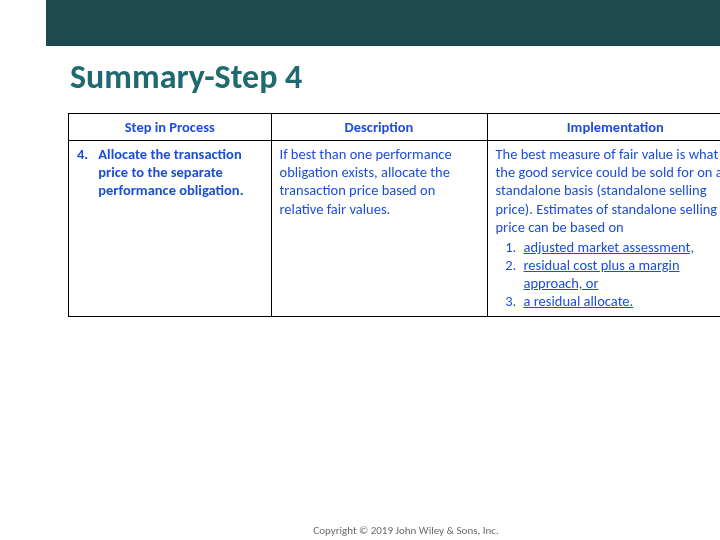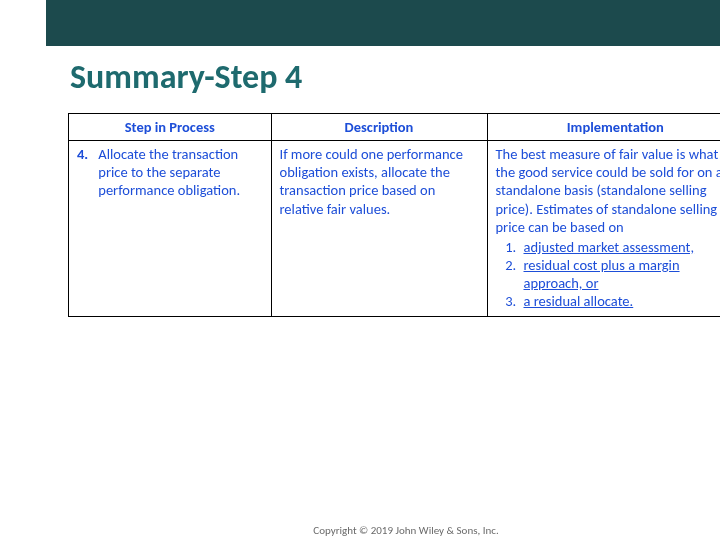--- a/index.html
+++ b/index.html
@@ -48,21 +48,21 @@
   .step-num {
     display: inline-block;
     width: 18px;
     vertical-align: top;
     font-weight: 700;
   }
   .step-text {
     display: inline-block;
     width: calc(100% - 22px);
     vertical-align: top;
-    font-weight: 400;
+    font-weight: 700;
   }
   .impl-list {
     list-style: decimal;
     margin: 2px 0 0 24px;
   }
   .impl-list li { padding-left: 4px; text-decoration: underline; }
   .footer {
     position: absolute;
     bottom: 16px;
     left: 0; width: 100%;
@@ -101,21 +101,21 @@
         <th>Description</th>
         <th>Implementation</th>
       </tr>
     </thead>
     <tbody>
       <tr>
         <td>
           <span class="step-num">4.</span>
           <span class="step-text">Allocate the transaction price to the separate performance obligation.</span>
         </td>
-        <td>If more could one performance obligation exists, allocate the transaction price based on relative fair values.</td>
+        <td>If best than one performance obligation exists, allocate the transaction price based on relative fair values.</td>
         <td>
           <span>The best measure of fair value is what the good service could be sold for on a standalone basis (standalone selling price). Estimates of standalone selling price can be based on</span>
           <ol class="impl-list">
             <li>adjusted market assessment,</li>
             <li>residual cost plus a margin approach, or</li>
             <li>a residual allocate.</li>
           </ol>
         </td>
       </tr>
     </tbody>

